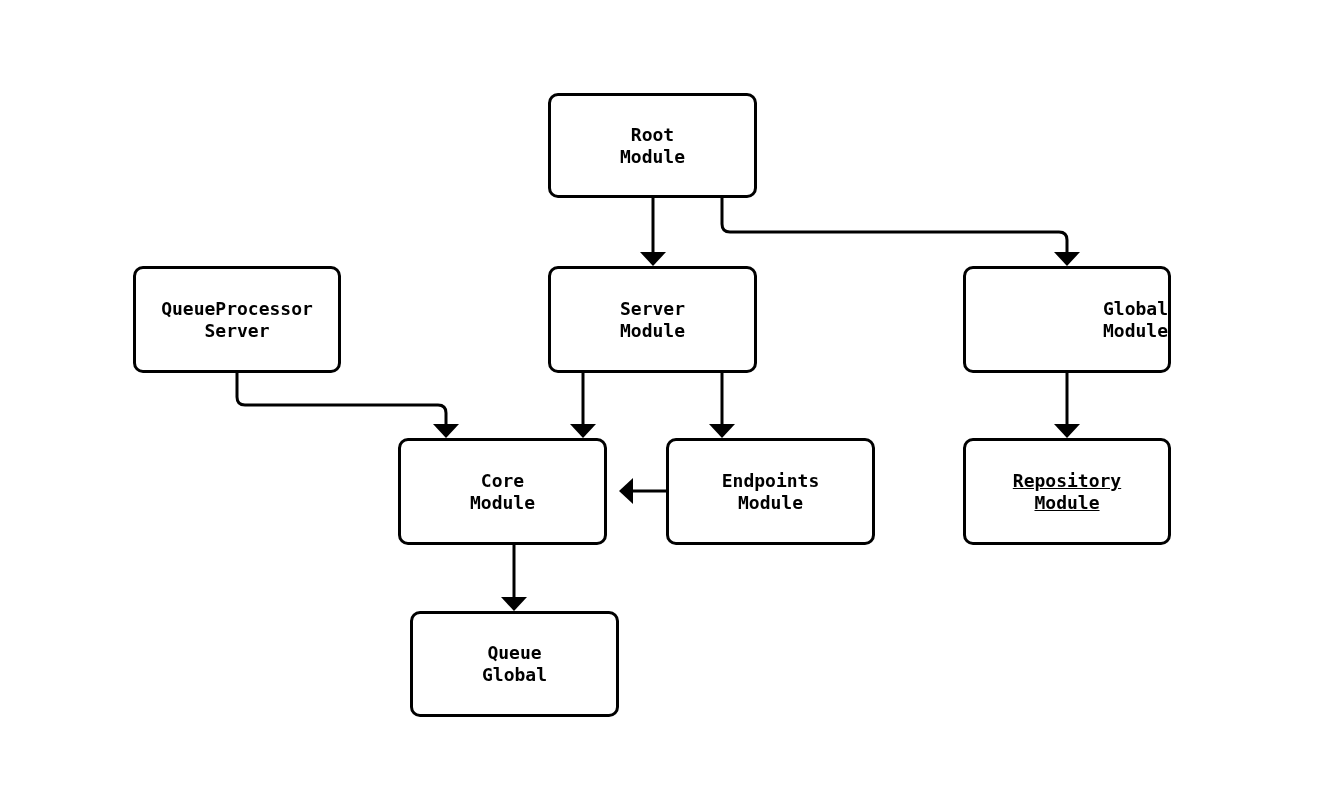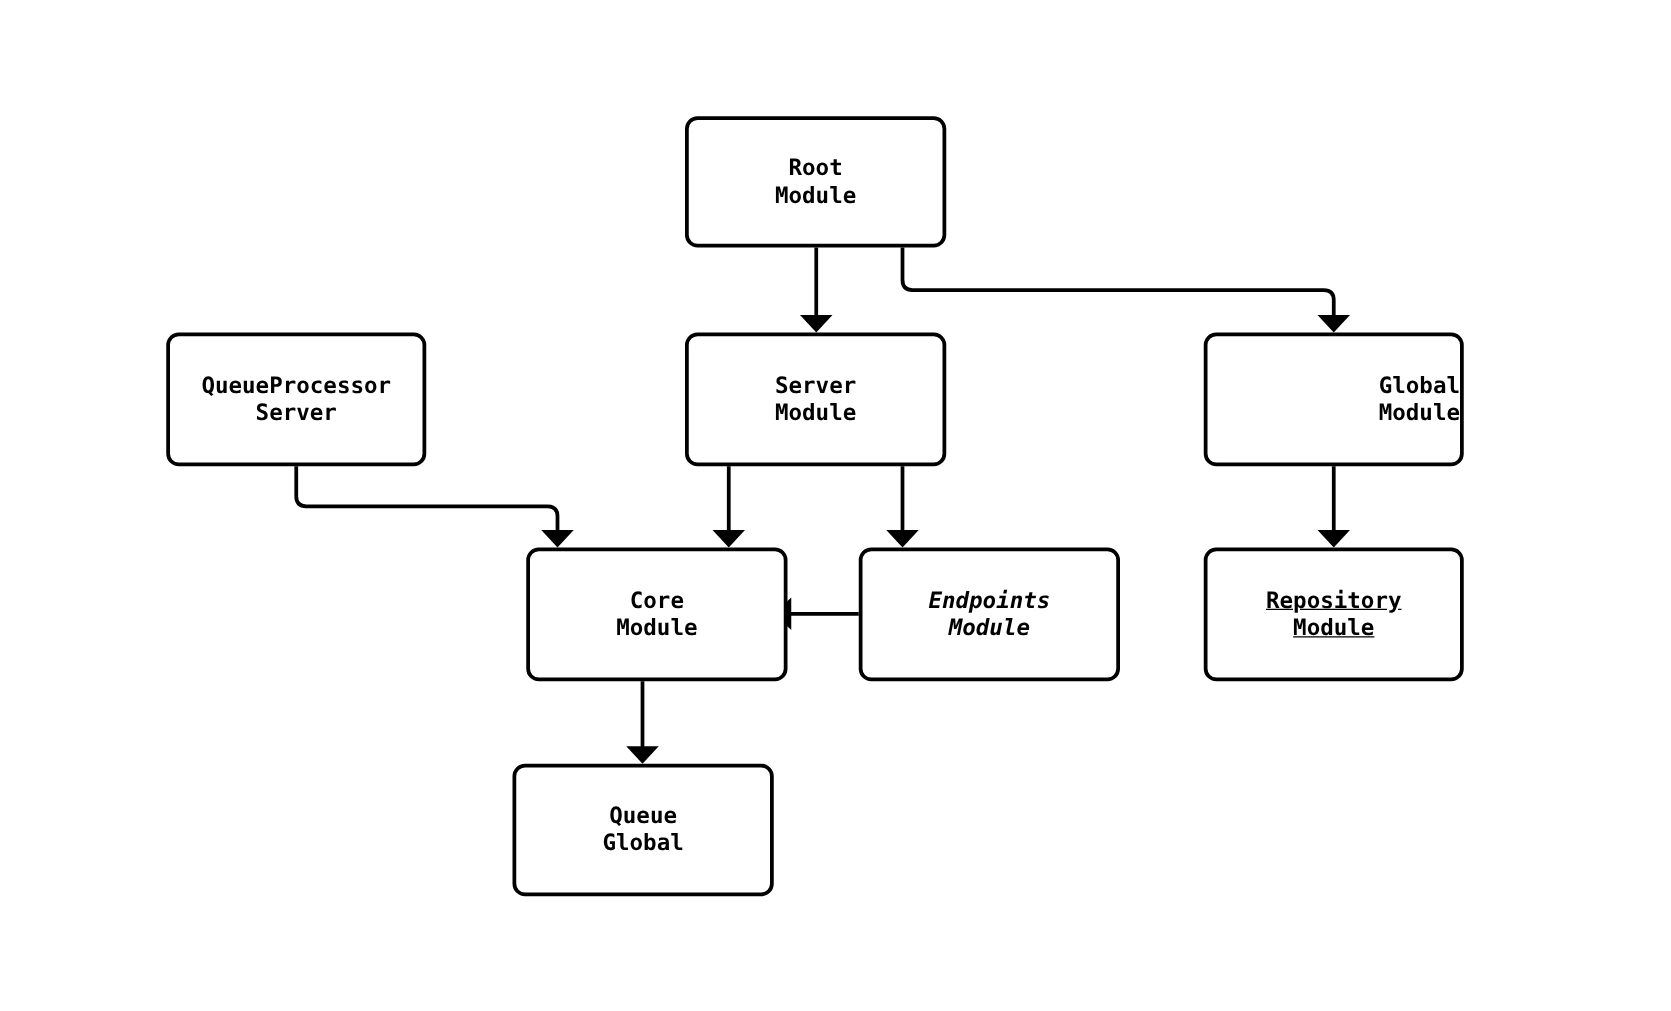--- a/index.html
+++ b/index.html
@@ -46,22 +46,22 @@
     text-align: center;
     font-weight: bold;
     font-size: 18px;
     line-height: 22px;
     color: #000000;
   }
   .n-root        { left: 548px; top:  93px; width: 209px; height: 105px; }
   .n-queueproc   { left: 133px; top: 266px; width: 208px; height: 107px; }
   .n-server      { left: 548px; top: 266px; width: 209px; height: 107px; }
   .n-global      { left: 963px; top: 266px; width: 208px; height: 107px; justify-content: flex-end; }
-  .n-core        { left: 421px; top: 438px; width: 209px; height: 107px; }
-  .n-endpoints   { left: 687px; top: 438px; width: 209px; height: 107px; font-style: italic; }
+  .n-core        { left: 398px; top: 438px; width: 209px; height: 107px; }
+  .n-endpoints   { left: 666px; top: 438px; width: 209px; height: 107px; }
   .n-repository  { left: 963px; top: 438px; width: 208px; height: 107px; text-decoration: underline; }
   .n-queue       { left: 410px; top: 611px; width: 209px; height: 106px; }
 </style>
 </head>
 <body>
 
 <div class="canvas">
 
   <svg class="edges" viewBox="0 0 1337 809" xmlns="http://www.w3.org/2000/svg">
 

